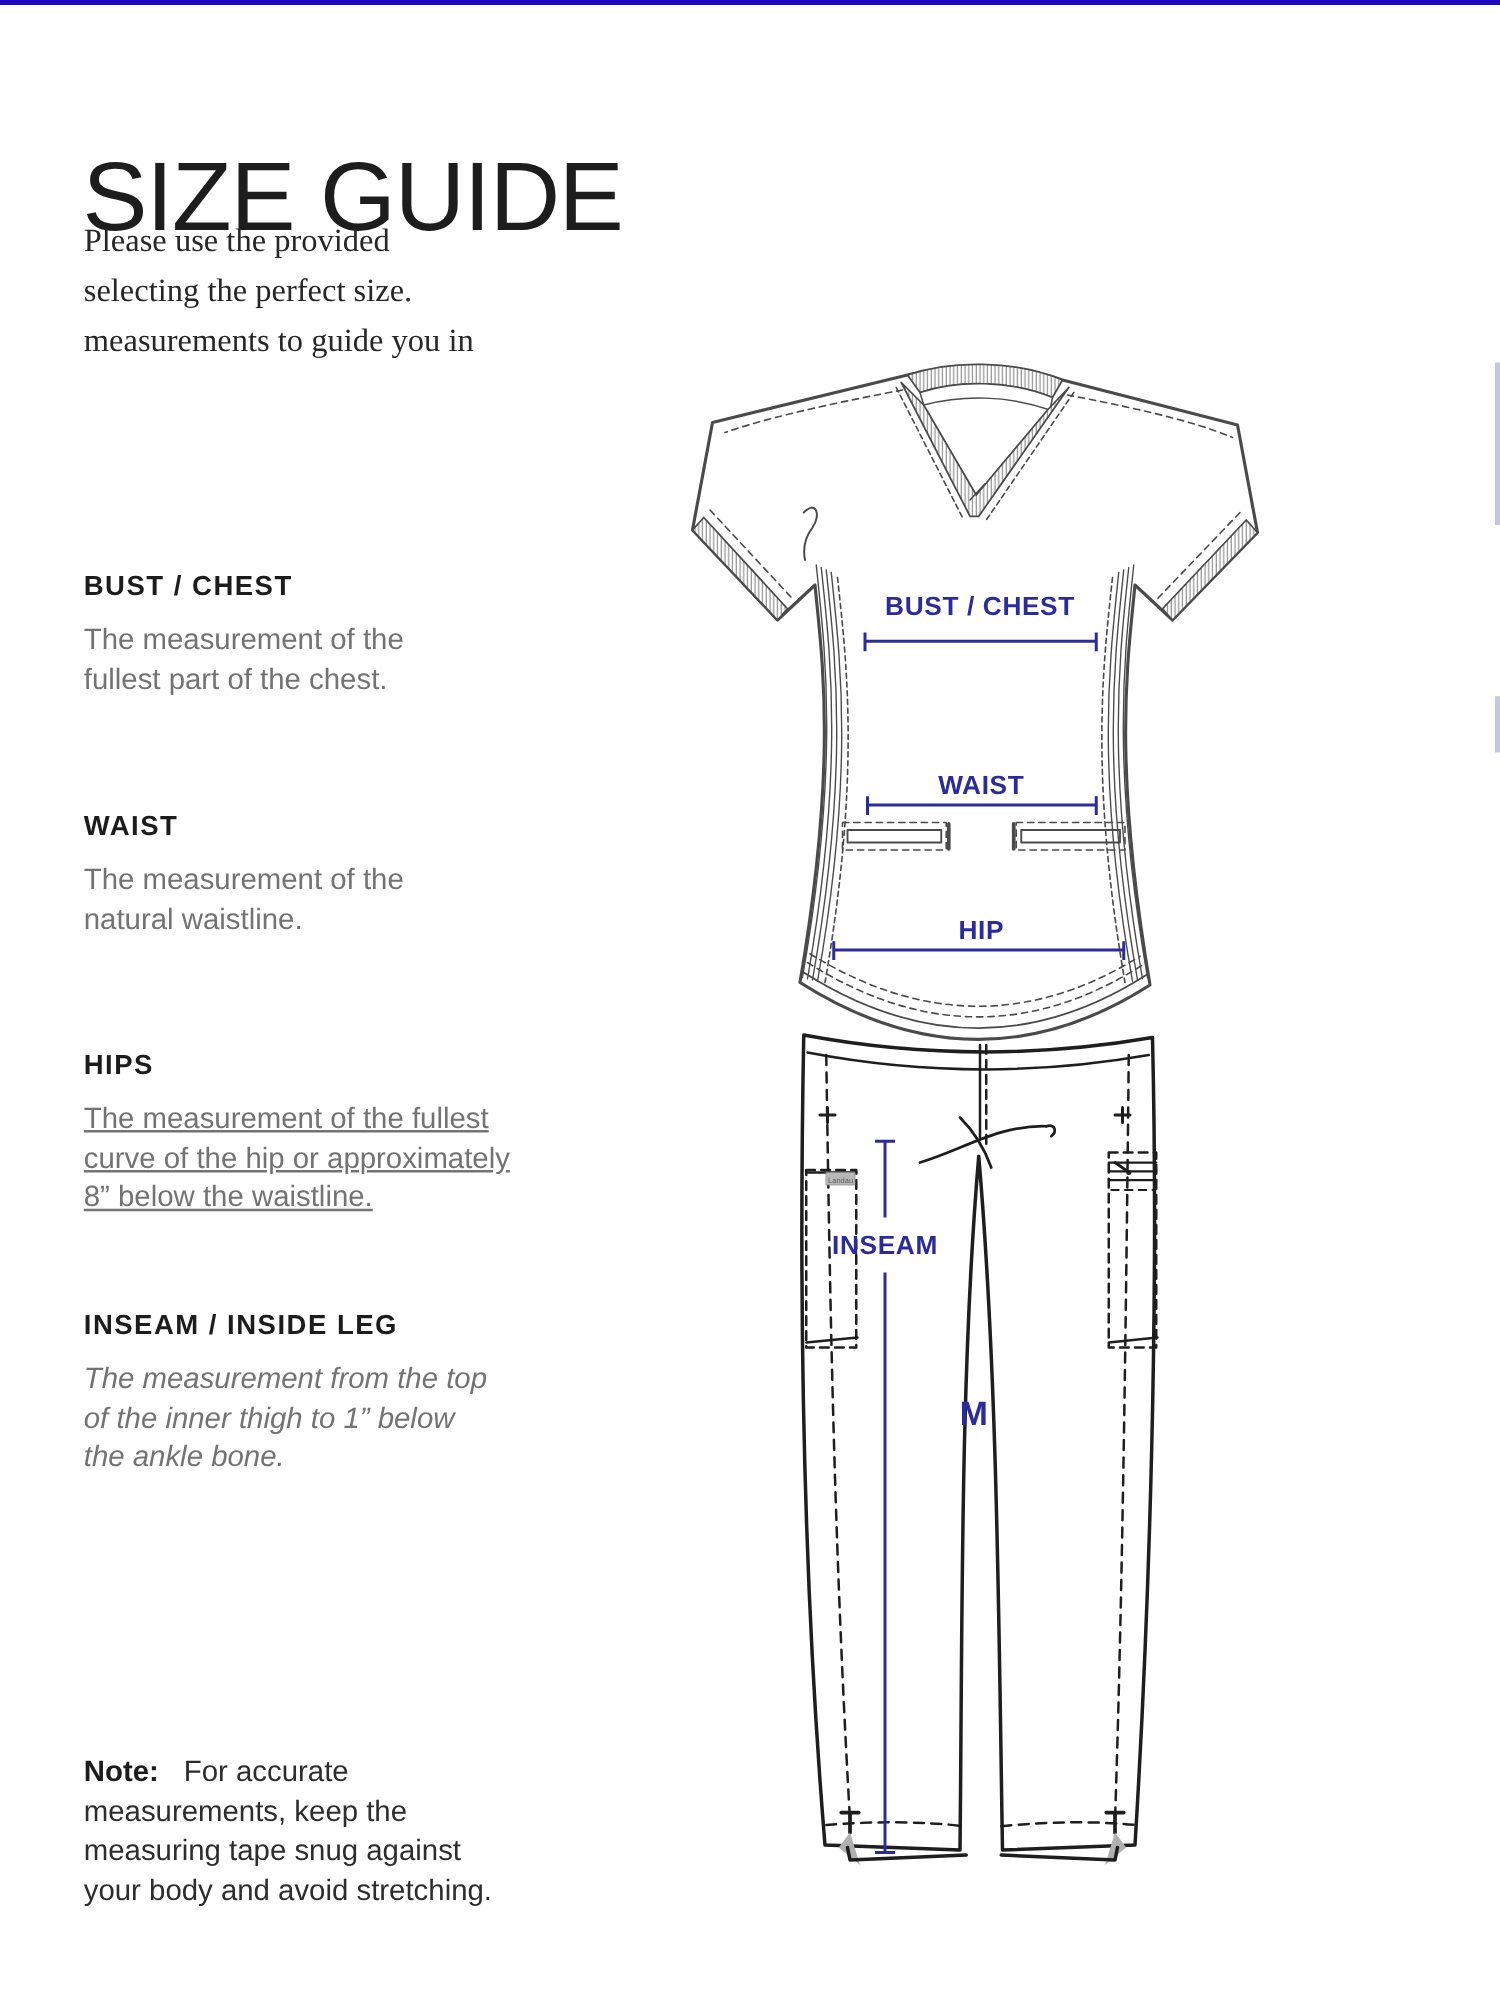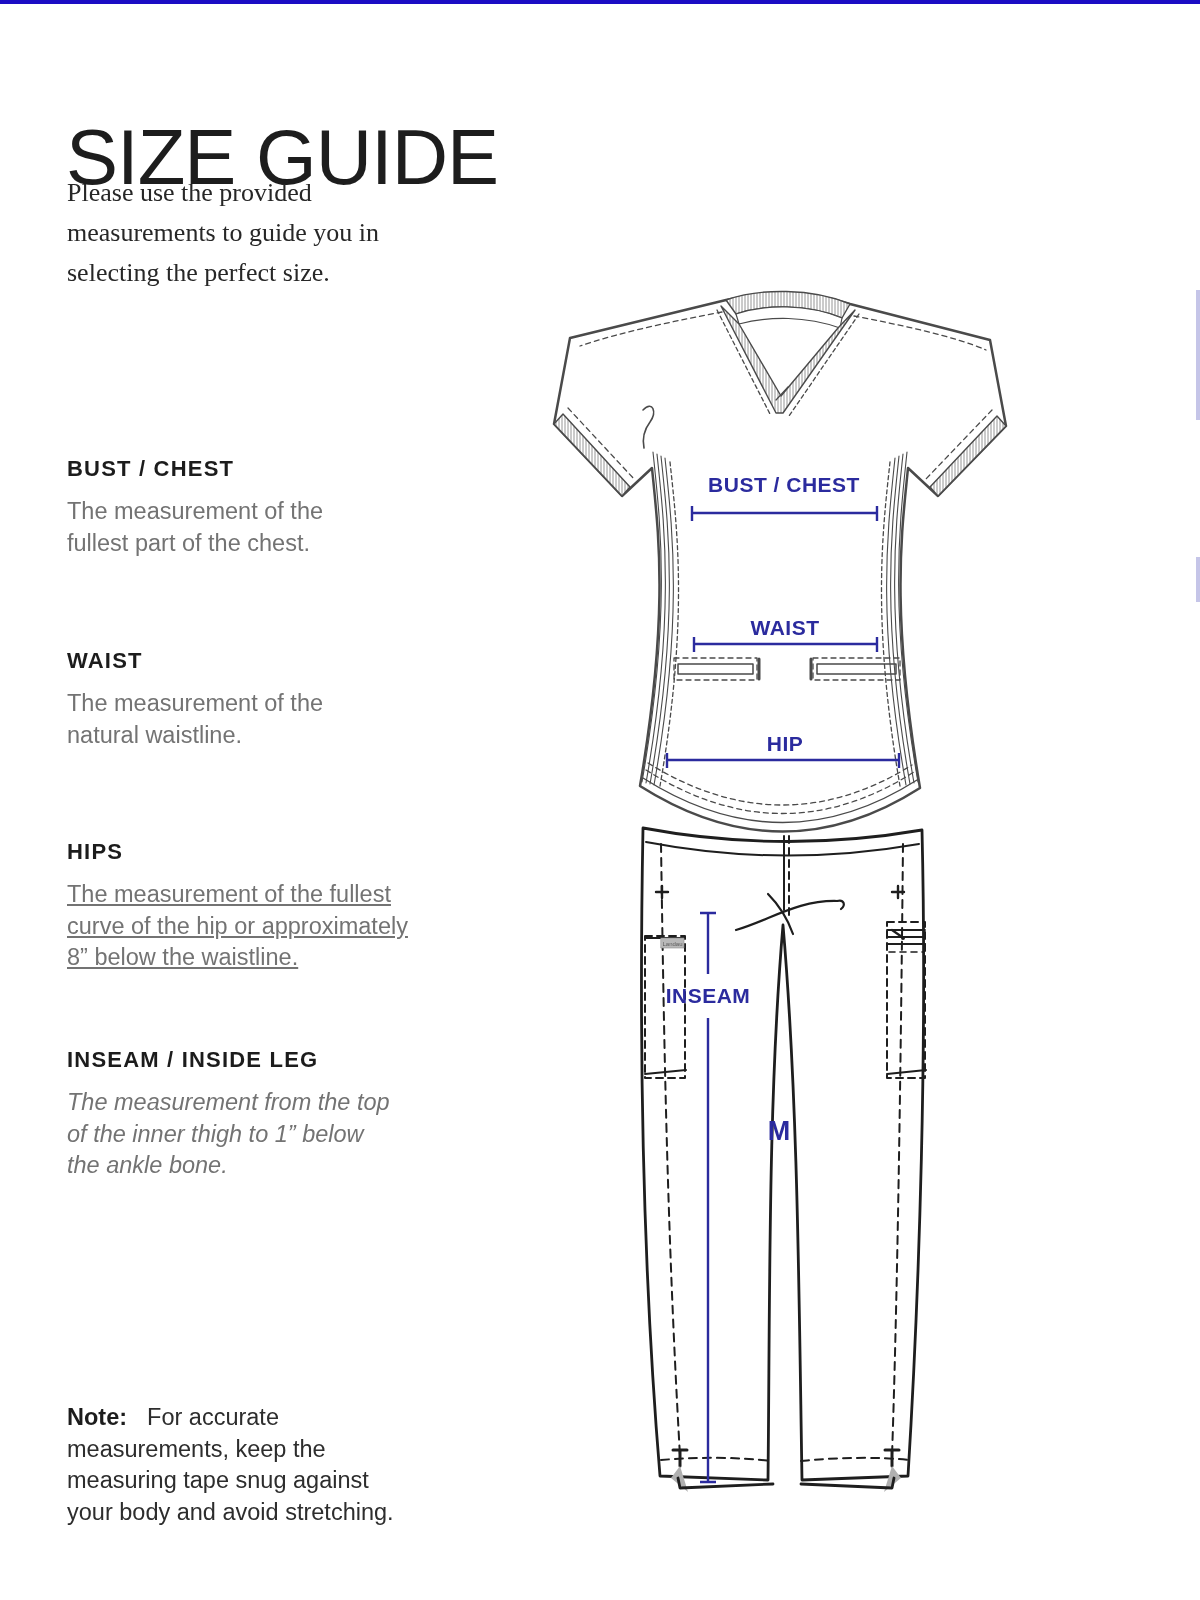--- a/index.html
+++ b/index.html
@@ -40,22 +40,22 @@
 <body>
 
 <div class="topbar"></div>
 <div class="edge-sliver sliver-1"></div>
 <div class="edge-sliver sliver-2"></div>
 
 <h1 class="page-title">SIZE GUIDE</h1>
 
 <div class="intro">
   <div>Please use the provided</div>
+  <div>selecting the perfect size.</div>
   <div>measurements to guide you in</div>
-  <div>selecting the perfect size.</div>
 </div>
 
 <div class="section sec-bust">
   <div class="sec-heading">BUST / CHEST</div>
   <div class="sec-body">
     <div>The measurement of the</div>
     <div>fullest part of the chest.</div>
   </div>
 </div>
 

